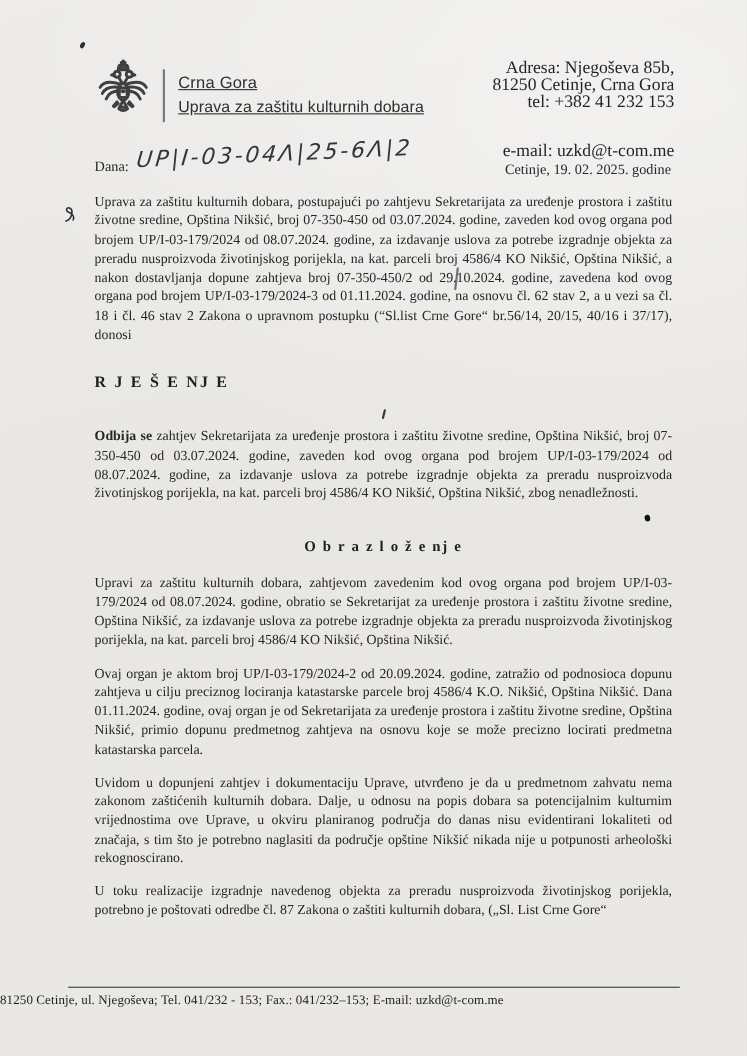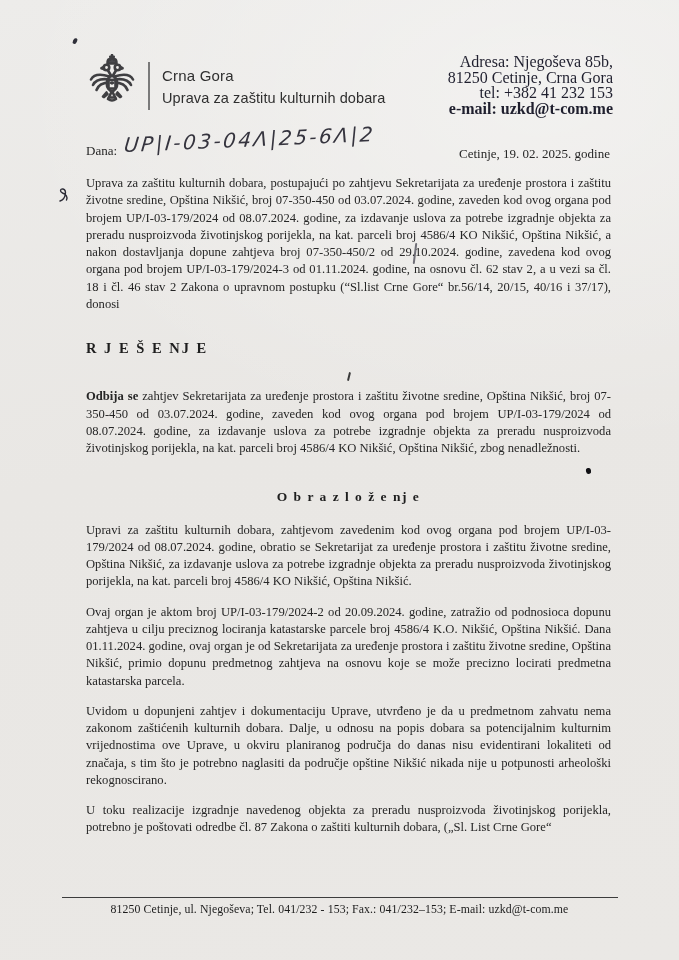--- a/index.html
+++ b/index.html
@@ -9,25 +9,25 @@
       radial-gradient(ellipse 900px 600px at 80% 10%, rgba(255,255,255,.35), rgba(0,0,0,0) 60%),
       linear-gradient(168deg,#edecea 0%,#e9e7e4 45%,#eae8e5 100%);
     font-family:"Liberation Serif","DejaVu Serif",serif;
     color:#262626;
   }
   
   .letterhead{position:absolute;top:54px;left:86px;right:66px;}
   .brand{position:absolute;left:0;top:0;display:flex;align-items:center;}
   .coa{width:52px;height:60px;}
   .brand-sep{width:2px;height:48px;background:#7a7a7a;margin:0 12px 0 10px;}
-  .brand-text{font-family:"Liberation Sans","DejaVu Sans",sans-serif;color:#2f2f2f;}
+  .brand-text{font-family:"Liberation Sans","DejaVu Sans",sans-serif;color:#2f2f2f;text-decoration:underline;}
   .brand-country{font-size:15px;letter-spacing:.2px;margin-bottom:6px;}
   .brand-org{font-size:14.5px;letter-spacing:.1px;}
   .addr{position:absolute;right:0;top:0;text-align:right;font-size:16px;line-height:15.5px;color:#1f1f2e;}
-  .addr .bold{font-weight:700;}
+  .addr .bold{font-weight:400;margin-top:29px;}
   
   .ref-row{position:absolute;top:136px;left:86px;white-space:nowrap;}
   .ref-label{font-size:13px;color:#262626;}
   .ref-hand{
     display:inline-block;font-family:"DejaVu Sans",sans-serif;font-style:italic;
     font-size:20px;letter-spacing:2.5px;color:#35343e;
     transform:rotate(-2.5deg) skewX(-8deg);transform-origin:left bottom;
     position:relative;top:-3px;left:2px;
   }
   .place-date{position:absolute;top:146px;right:69px;font-size:13px;color:#262626;}
@@ -35,21 +35,21 @@
   .doc{position:absolute;top:175px;left:86px;right:68px;font-size:12.6px;line-height:17.25px;text-align:justify;}
   .doc p{margin:0 0 13px 0;}
   .intro{margin-bottom:27px !important;}
   .doc-title{text-align:left;font-weight:700;font-size:14.5px;letter-spacing:2px;margin:0 0 12px 0;color:#1e1e1e;}
   .tick-row{height:12px;text-align:center;margin-bottom:7px;}
   .tick{display:inline-block;width:2px;height:9px;background:#3a3a3a;transform:rotate(14deg);border-radius:1px;}
   .decision{margin-bottom:31px !important;}
   .lead-bold{font-weight:700;}
   .section-title{text-align:center;font-weight:700;font-size:13.5px;letter-spacing:1.5px;margin:0 0 16px 0;color:#1e1e1e;}
   
-  .footer{position:absolute;top:897px;left:0;right:0;text-align:center;}
+  .footer{position:absolute;top:897px;left:0;right:0;text-align:left;}
   .footer-rule{width:556px;height:1px;background:#3c3c3c;margin:0 auto 4px auto;}
   .footer-text{font-size:11.8px;color:#1c1c1c;letter-spacing:.1px;}
   
   .speck{position:absolute;top:38px;left:73px;width:4px;height:6px;background:#30303a;border-radius:60% 40% 50% 50%;transform:rotate(24deg);}
   .margin-scribble{position:absolute;top:186px;left:57px;}
   .ink-dot{position:absolute;top:468px;left:586px;width:5px;height:6px;background:#101014;border-radius:55% 45% 50% 60%;transform:rotate(-12deg);}
   .pen-stroke{position:absolute;top:243px;left:414px;width:2px;height:21px;background:rgba(45,44,58,.65);transform:rotate(7deg);border-radius:1px;}
   .coa path,.coa ellipse,.coa circle,.coa rect{vector-effect:non-scaling-stroke;}
 </style>
 </head>

